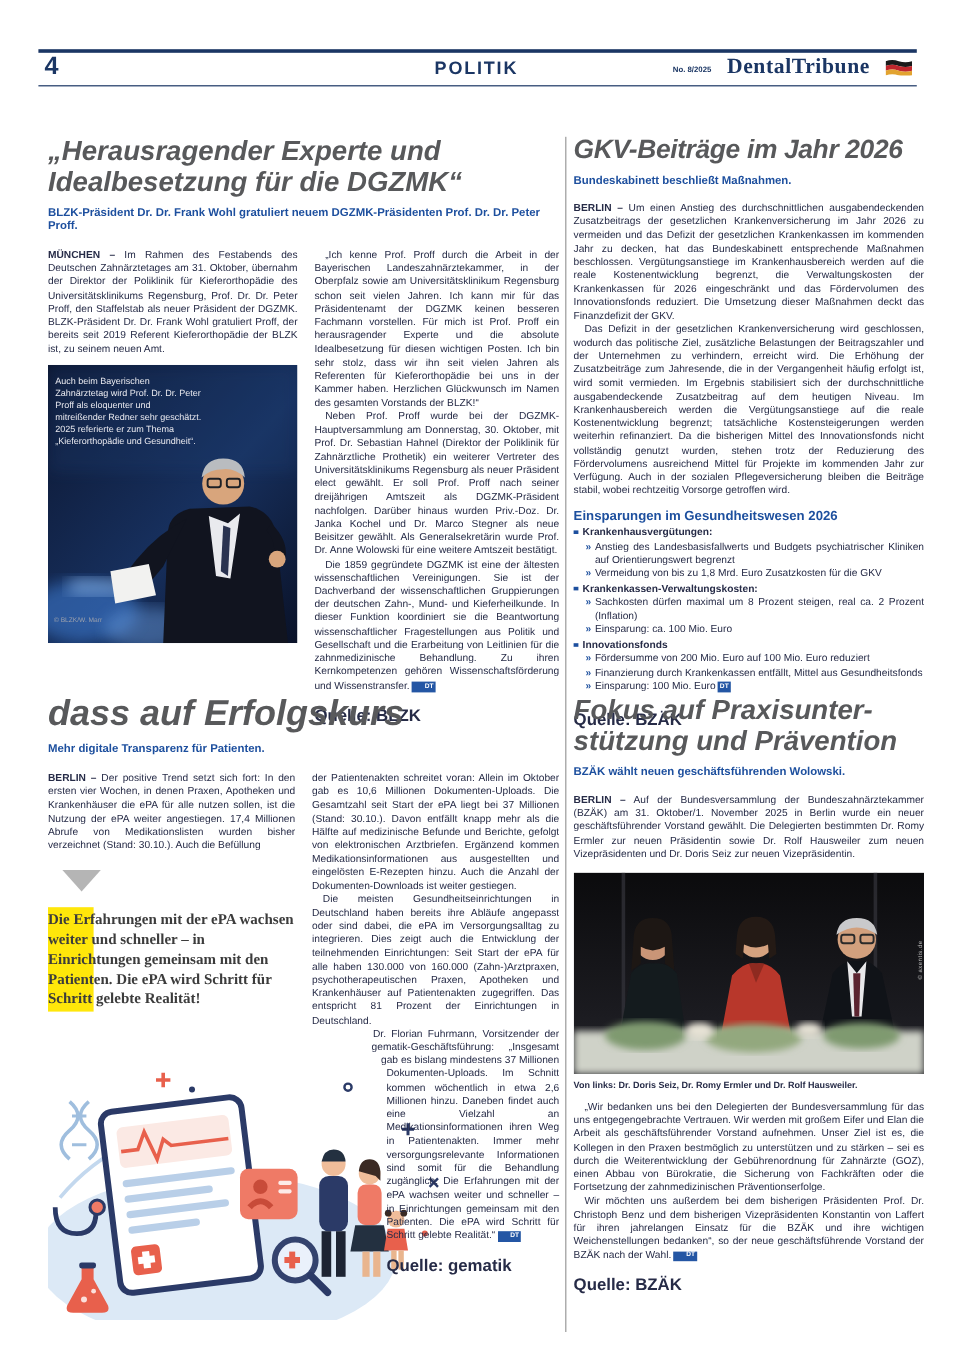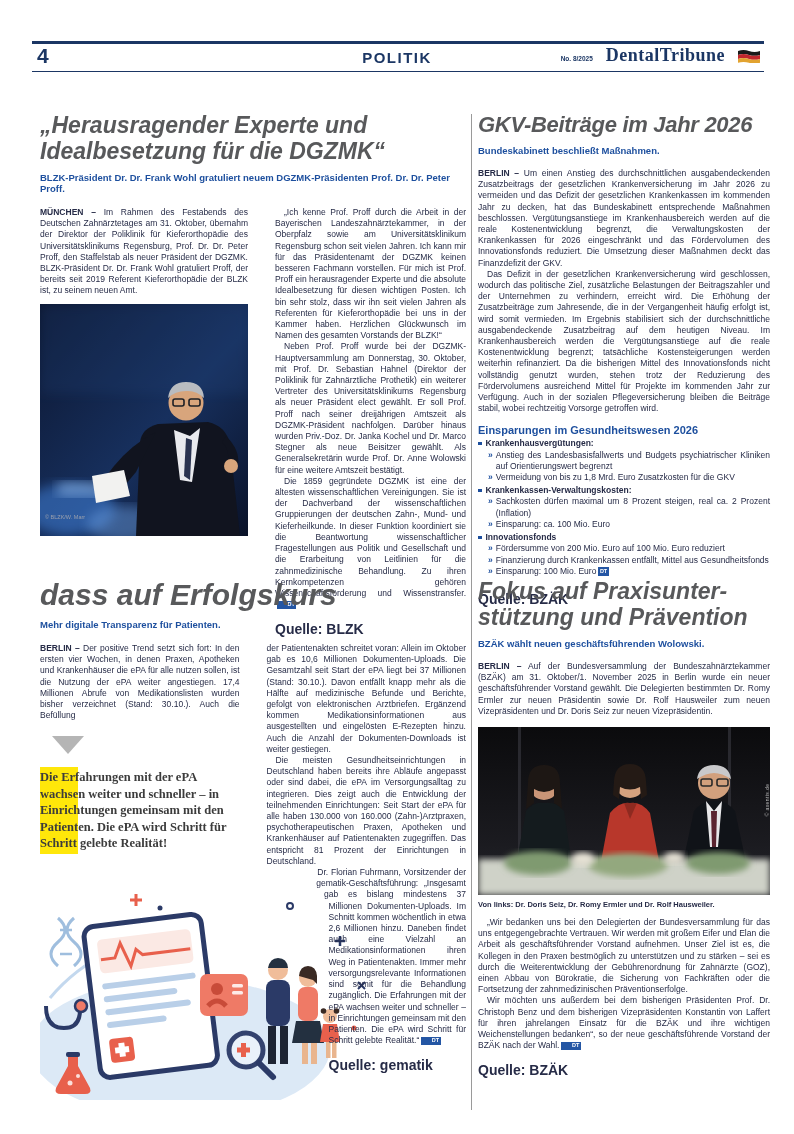--- a/index.html
+++ b/index.html
@@ -22,21 +22,21 @@
   .flag{width:22px;height:13px;margin-top:2px;}
 
   
   .art{position:absolute;}
   .hl{font-weight:bold;color:var(--hl-gray);font-style:italic;}
   .hl-a1{font-size:23px;line-height:26px;}
   .hl-a2{font-size:22px;line-height:25px;letter-spacing:-.3px;}
   .hl-a3{font-size:30px;line-height:33px;}
   .hl-a4{font-size:23px;line-height:26px;}
   .subhead{margin-top:8px;font-size:9.5px;font-weight:bold;color:var(--blue);}
-  .cols{display:flex;gap:27px;margin-top:13px;}
+  .cols{display:flex;gap:14px;margin-top:13px;}
   .col{width:208px;}
   .body-p{font-size:8.5px;line-height:11.2px;text-align:justify;color:var(--body);}
   .indent{text-indent:9px;}
   .source{font-size:14px;font-weight:bold;margin-top:11px;color:var(--body);}
   .dtm{display:inline-block;background:#2456a4;color:#fff;font-size:5.5px;font-weight:bold;line-height:1;padding:1.5px 1.5px;vertical-align:1px;margin-left:2px;}
   .divider-v{position:absolute;left:471px;top:114px;width:1px;height:996px;background:#9a9a9a;}
 
   
   .photo1{position:relative;width:208px;height:232px;margin-top:7px;overflow:hidden;}
   .photo1 svg{position:absolute;inset:0;}
@@ -120,20 +120,21 @@
             <path d="M146,134 L152,136 L150,176 L144,172 Z" fill="#2a3350"></path>
             <circle cx="146" cy="99" r="17.5" fill="#d8a57c"></circle>
             <path d="M128,94 Q130,78 146,78 Q163,78 164,94 Q156,86 146,87 Q135,87 128,94 Z" fill="#b9bcc0"></path>
             <rect x="133" y="95" width="11" height="7" rx="2" fill="none" stroke="#1d2026" stroke-width="1.6"></rect>
             <rect x="149" y="95" width="11" height="7" rx="2" fill="none" stroke="#1d2026" stroke-width="1.6"></rect>
             <path d="M116,128 Q92,140 74,162 L60,180 L76,192 L96,168 Z" fill="#11141f"></path>
             <path d="M52,172 L84,166 L90,192 L56,199 Z" fill="#f2f2f0"></path>
             <path d="M186,132 Q200,146 198,160 L188,158 Q190,146 182,138 Z" fill="#11141f"></path>
             <circle cx="191" cy="162" r="7" fill="#d8a57c"></circle>
           </svg>
+          <div class="photo1-cap">Auch beim Bayerischen Zahnärztetag wird Prof. Dr. Dr. Peter Proff als eloquenter und mitreißender Redner sehr geschätzt. 2025 referierte er zum Thema „Kieferorthopädie und Gesundheit“.</div>
           <div class="photo1-credit">© BLZK/W. Marr</div>
         </div>
       </div>
       <div class="col">
         <p class="body-p indent">„Ich kenne Prof. Proff durch die Arbeit in der Bayerischen Landeszahnärztekammer, in der Oberpfalz sowie am Universitätsklinikum Regensburg schon seit vielen Jahren. Ich kann mir für das Präsidentenamt der DGZMK keinen besseren Fachmann vorstellen. Für mich ist Prof. Proff ein herausragender Experte und die absolute Idealbesetzung für diesen wichtigen Posten. Ich bin sehr stolz, dass wir ihn seit vielen Jahren als Referenten für Kieferorthopädie bei uns in der Kammer haben. Herzlichen Glückwunsch im Namen des gesamten Vorstands der BLZK!“</p>
         <p class="body-p indent">Neben Prof. Proff wurde bei der DGZMK-Hauptversammlung am Donnerstag, 30. Oktober, mit Prof. Dr. Sebastian Hahnel (Direktor der Poliklinik für Zahnärztliche Prothetik) ein weiterer Vertreter des Universitätsklinikums Regensburg als neuer Präsident elect gewählt. Er soll Prof. Proff nach seiner dreijährigen Amtszeit als DGZMK-Präsident nachfolgen. Darüber hinaus wurden Priv.-Doz. Dr. Janka Kochel und Dr. Marco Stegner als neue Beisitzer gewählt. Als Generalsekretärin wurde Prof. Dr. Anne Wolowski für eine weitere Amtszeit bestätigt.</p>
         <p class="body-p indent"><span>Die 1859 gegründete DGZMK ist eine der ältesten wissenschaftlichen Vereinigungen. Sie ist der Dachverband der wissenschaftlichen Gruppierungen der deutschen Zahn-, Mund- und Kieferheilkunde. In dieser Funktion koordiniert sie die Beantwortung wissenschaftlicher Fragestellungen aus Politik und Gesellschaft und die Erarbeitung von Leitlinien für die zahnmedizinische Behandlung. Zu ihren Kernkompetenzen gehören Wissenschaftsförderung und Wissenstransfer.</span><span class="dtm">DT</span></p>
         <p class="source">Quelle: BLZK</p>
       </div>
     </div>

